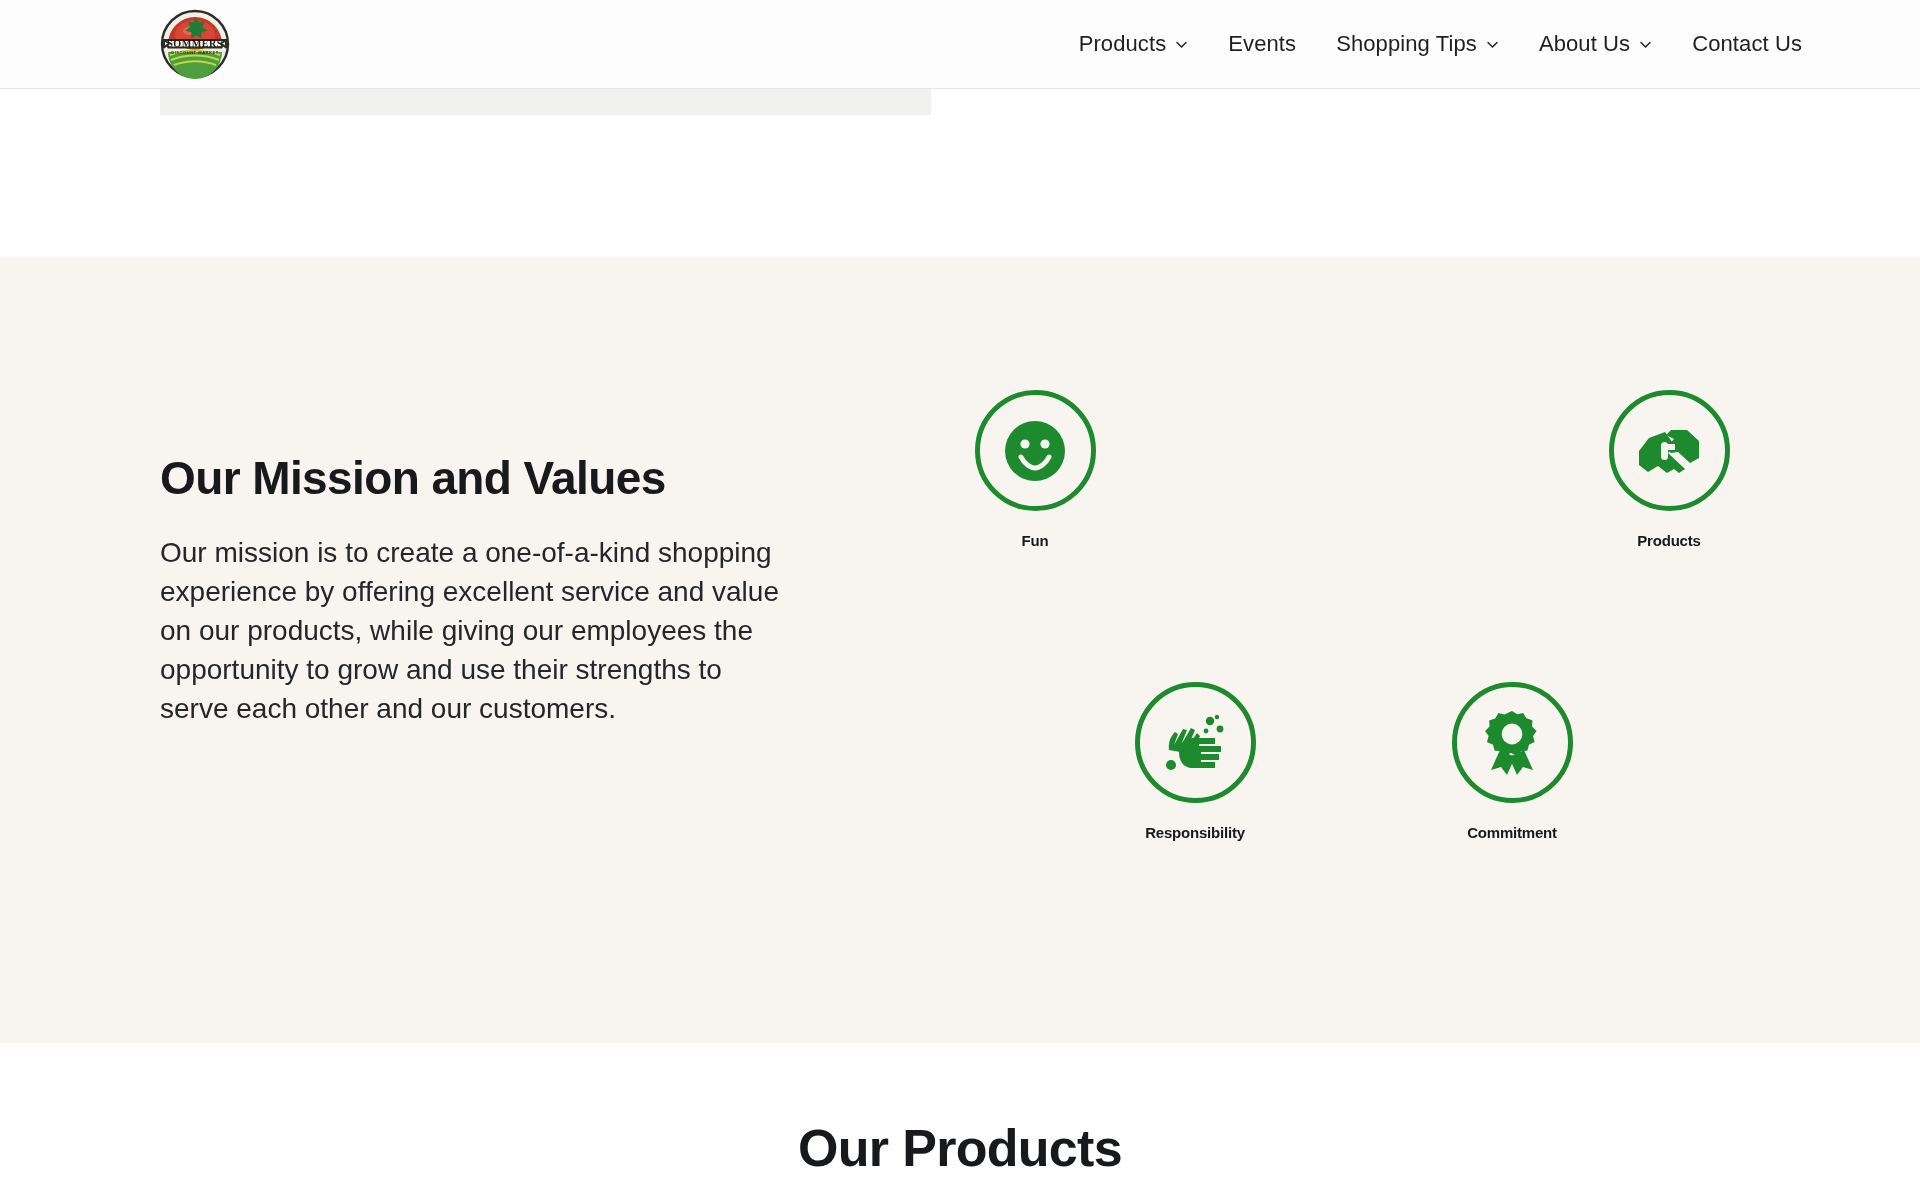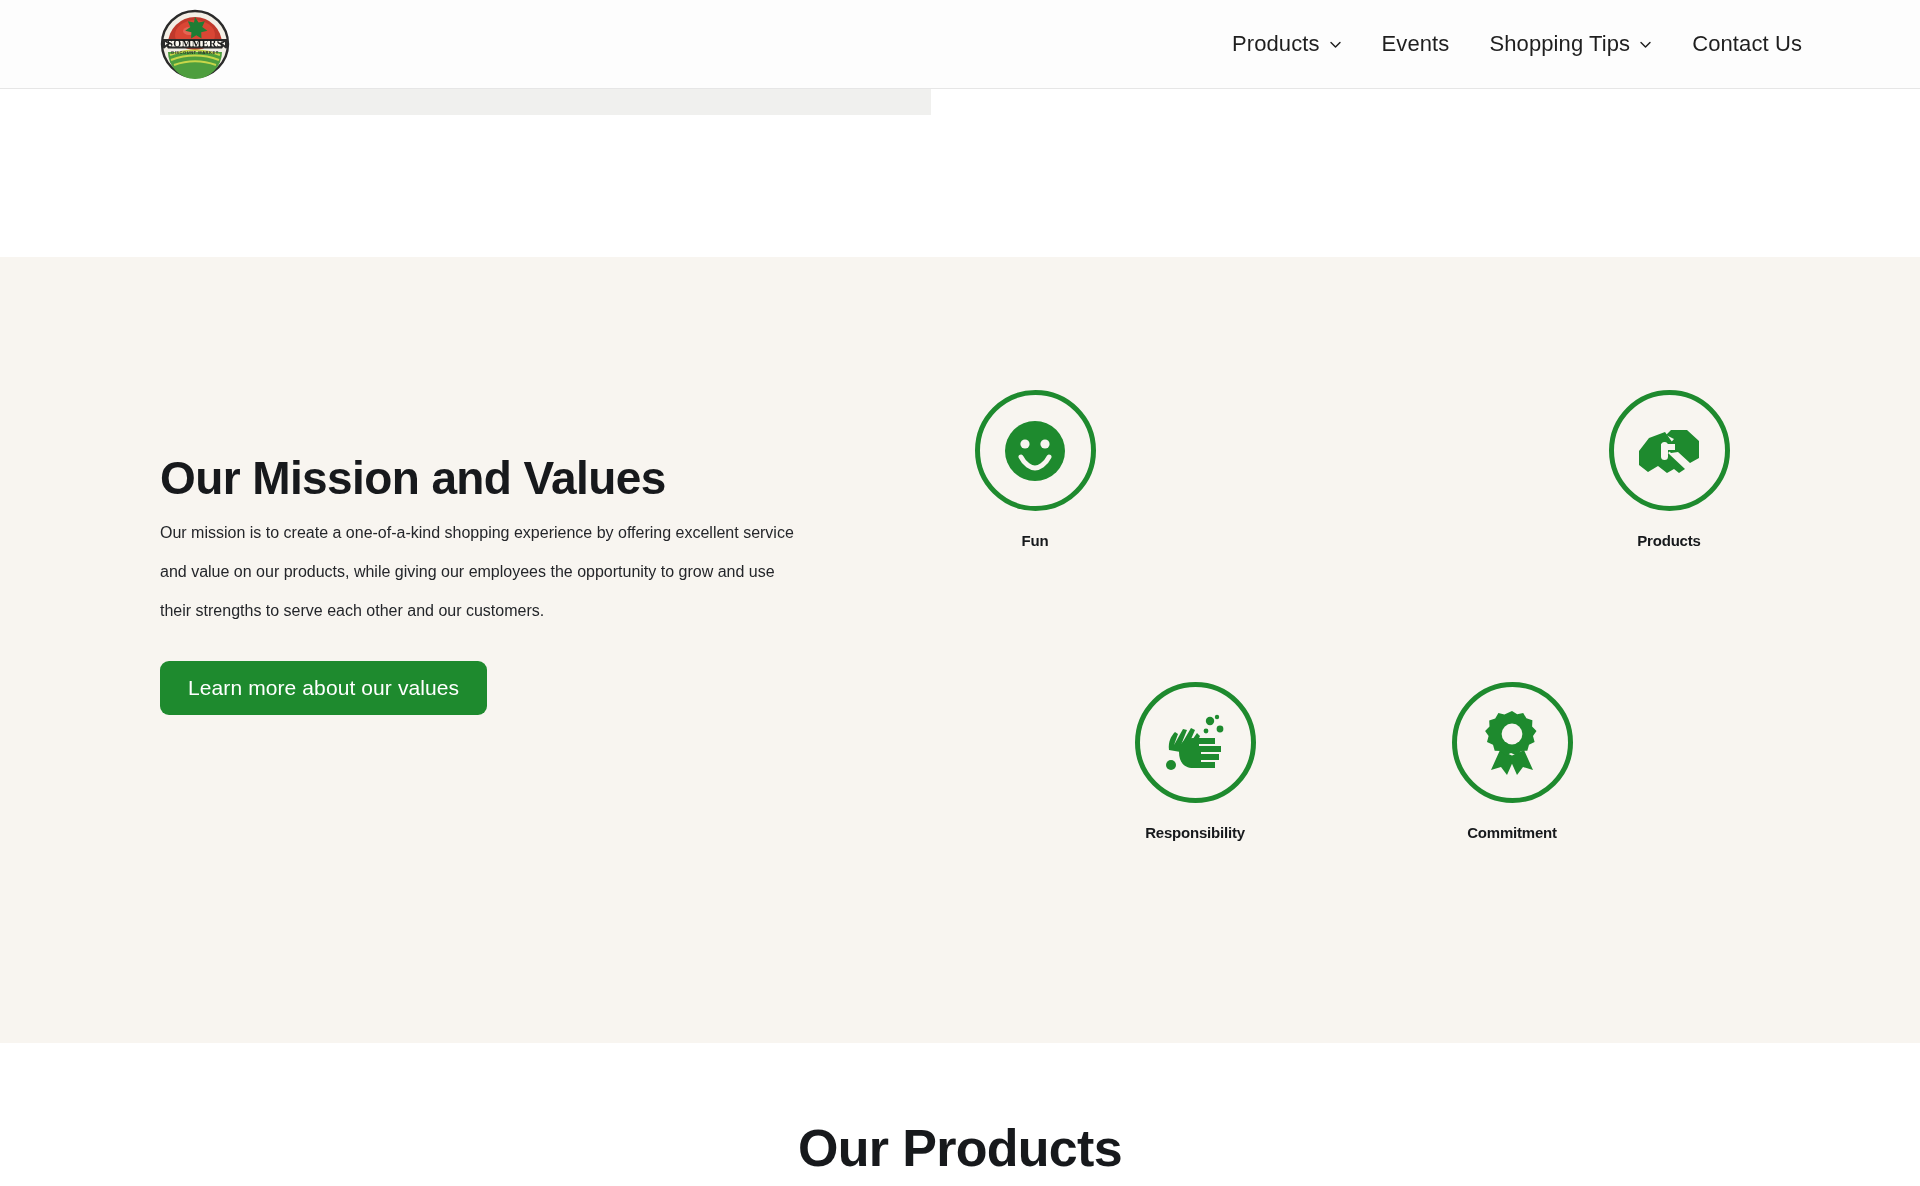--- a/index.html
+++ b/index.html
@@ -48,22 +48,22 @@
     position:absolute; left:0; top:257px;
     width:1920px; height:786px;
     background:#f8f5f0;
   }
   .mission-col{ position:absolute; left:160px; top:196px; width:640px; }
   .mission-title{
     font-size:46px; font-weight:700; letter-spacing:-.6px;
     color:#17191c; line-height:1.12;
   }
   .mission-body{
-    margin-top:8px;
-    font-size:16px; line-height:39px; color:#24262a; max-width:635px;
+    margin-top:28px;
+    font-size:28px; line-height:39px; color:#24262a; max-width:635px;
   }
   .values-cta{
     display:inline-block; margin-top:31px;
     background:#1e8a2e; color:#ffffff;
     font-size:21px; font-weight:500;
     padding:15px 28px; border:none; border-radius:9px;
     cursor:pointer; letter-spacing:.1px;
   }
 
   
@@ -135,20 +135,28 @@
 
     <div class="nav-item">
       <span>Shopping Tips</span>
       <span class="chev">
         <svg width="13" height="13" viewBox="0 0 13 13">
             <path d="M2 4.4L6.5 9 11 4.4" stroke="#1f1f1f" stroke-width="1.4" fill="none" stroke-linecap="round" stroke-linejoin="round"></path>
           </svg>
       </span>
     </div>
 
+    <div class="nav-item">
+      <span>About Us</span>
+      <span class="chev">
+        <svg width="13" height="13" viewBox="0 0 13 13">
+            <path d="M2 4.4L6.5 9 11 4.4" stroke="#1f1f1f" stroke-width="1.4" fill="none" stroke-linecap="round" stroke-linejoin="round"></path>
+          </svg>
+      </span>
+    </div>
 
     <div class="nav-item">
       <span>Contact Us</span>
     </div>
 
   </nav>
 </header>
 
 <div class="hero-strip">
   <svg class="hero-canvas" viewBox="0 0 771 205" preserveAspectRatio="none">
@@ -182,21 +190,20 @@
     <rect x="0" y="152" width="771" height="8" fill="#ffffff" opacity=".9"></rect>
     <rect x="0" y="186" width="771" height="19" fill="#ffffff"></rect>
   </svg>
 </div>
 
 <section class="values-band">
 
   <div class="mission-col">
     <h2 class="mission-title">Our Mission and Values</h2>
     <p class="mission-body">Our mission is to create a one-of-a-kind shopping experience by offering excellent service and value on our products, while giving our employees the opportunity to grow and use their strengths to serve each other and our customers.</p>
-    <button class="values-cta">Learn more about our values</button>
   </div>
 
   <div class="values-grid">
 
     <div class="value-cell r1 c1">
       <div class="value-ring">
         <svg width="68" height="68" viewBox="0 0 68 68">
           <circle cx="34" cy="34" r="30" fill="#1e8a2e"></circle>
           <circle cx="24" cy="27" r="4.6" fill="#f8f5f0"></circle>
           <circle cx="44" cy="27" r="4.6" fill="#f8f5f0"></circle>

